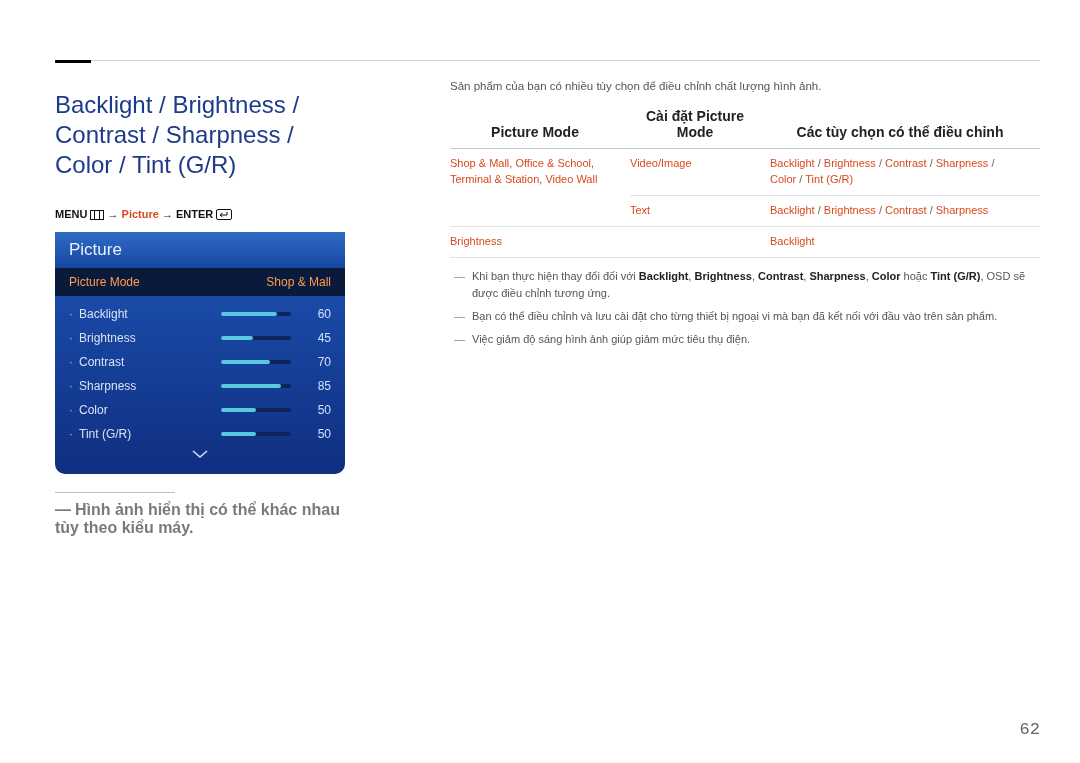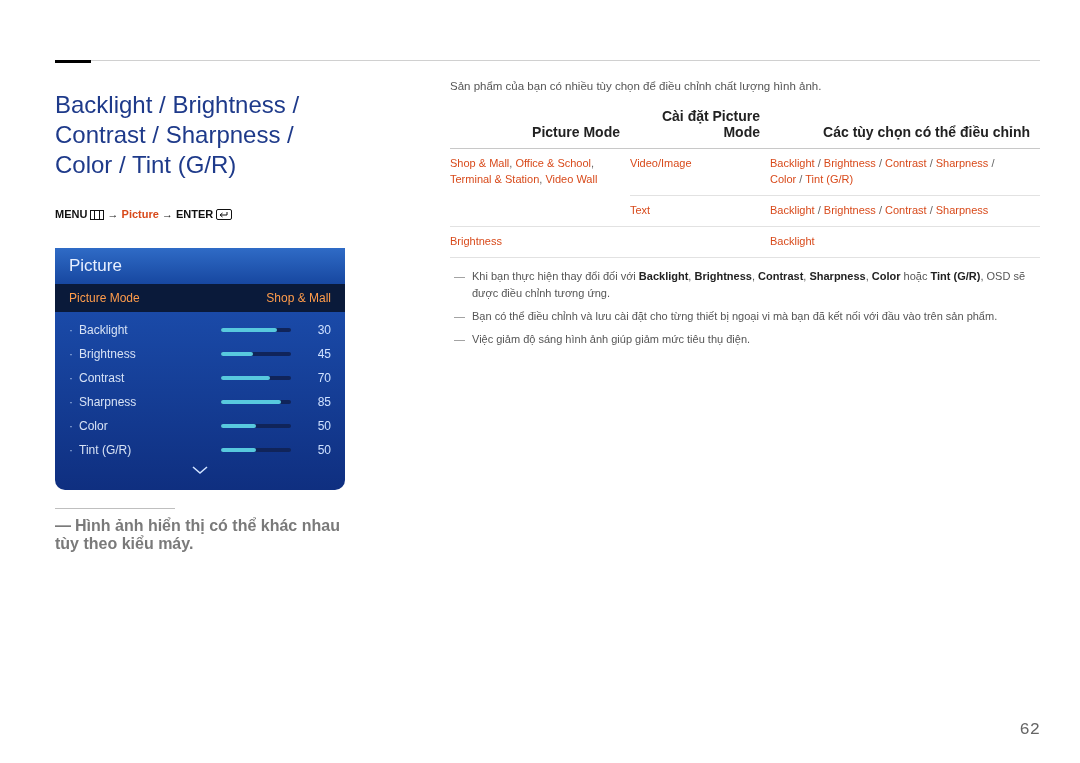--- a/index.html
+++ b/index.html
@@ -36,21 +36,21 @@
     font-size: 24px;
     color: #1e3a8a;
     font-weight: 400;
     line-height: 1.25;
     margin-bottom: 28px;
   }
   .menu-path {
     font-size: 11px;
     font-weight: bold;
     color: #111;
-    margin-bottom: 26px;
+    margin-bottom: 10px;
   }
   .menu-path .hl { color: #d84a1b; font-weight: bold; }
   .icon-square, .icon-enter {
     display: inline-block;
     vertical-align: -2px;
   }
   .osd-panel {
     width: 290px;
     border-radius: 0 0 10px 10px;
     overflow: hidden;
@@ -127,21 +127,21 @@
     font-size: 11.5px;
     color: #555;
     margin-bottom: 16px;
   }
   .tbl {
     width: 100%;
     border-collapse: collapse;
     font-size: 11px;
   }
   .tbl th {
-    text-align: right;
+    text-align: center;
     font-weight: bold;
     font-size: 14px;
     color: #222;
     padding: 0 10px 8px 0;
     border-bottom: 1px solid #c8c8c8;
     vertical-align: bottom;
   }
   .tbl td {
     padding: 7px 28px 7px 0;
     border-bottom: 1px solid #e2e2e2;
@@ -220,21 +220,21 @@
       <span class="val">Shop &amp; Mall</span>
     </div>
     <div class="osd-body">
       <div id="osd-rows">
           <div class="osd-row">
             <span class="dot">·</span>
             <span class="name">Backlight</span>
             <span class="track">
               <span class="fill" style="width:80%"></span>
             </span>
-            <span class="num">30</span>
+            <span class="num">60</span>
           </div>
           <div class="osd-row">
             <span class="dot">·</span>
             <span class="name">Brightness</span>
             <span class="track">
               <span class="fill" style="width:45%"></span>
             </span>
             <span class="num">45</span>
           </div>
           <div class="osd-row">

